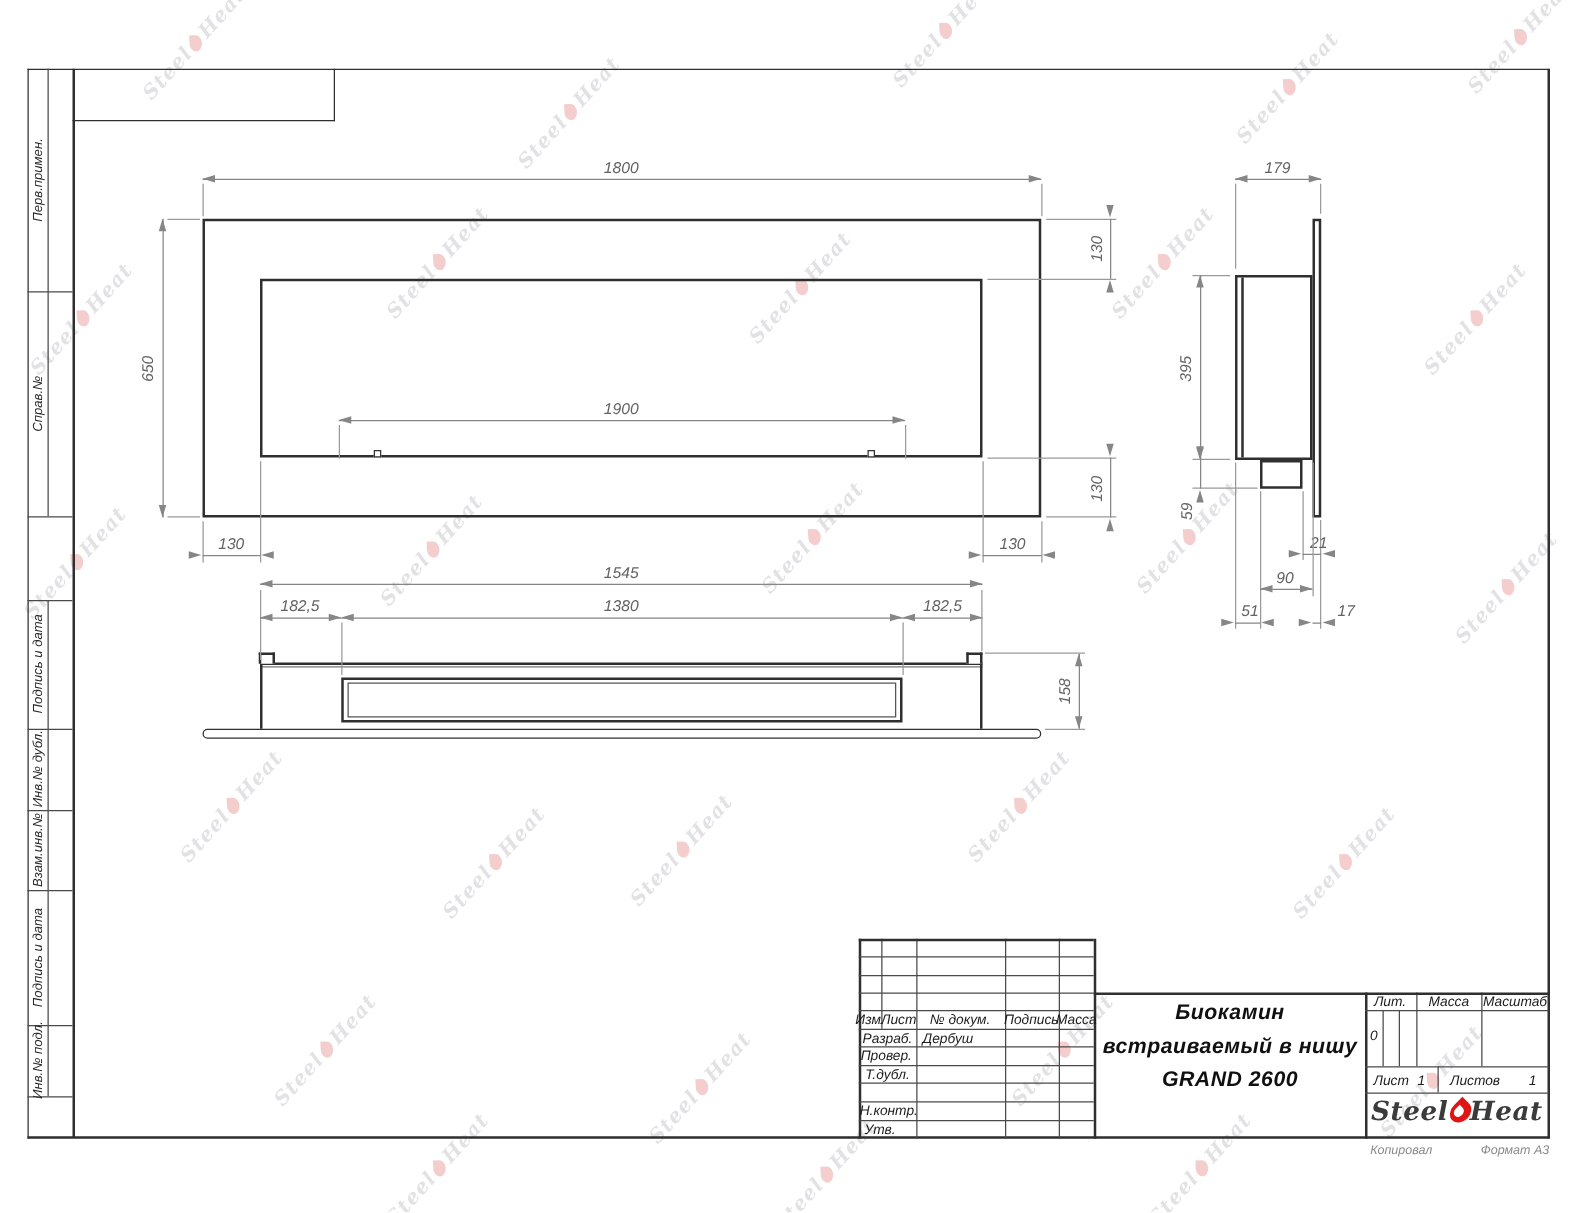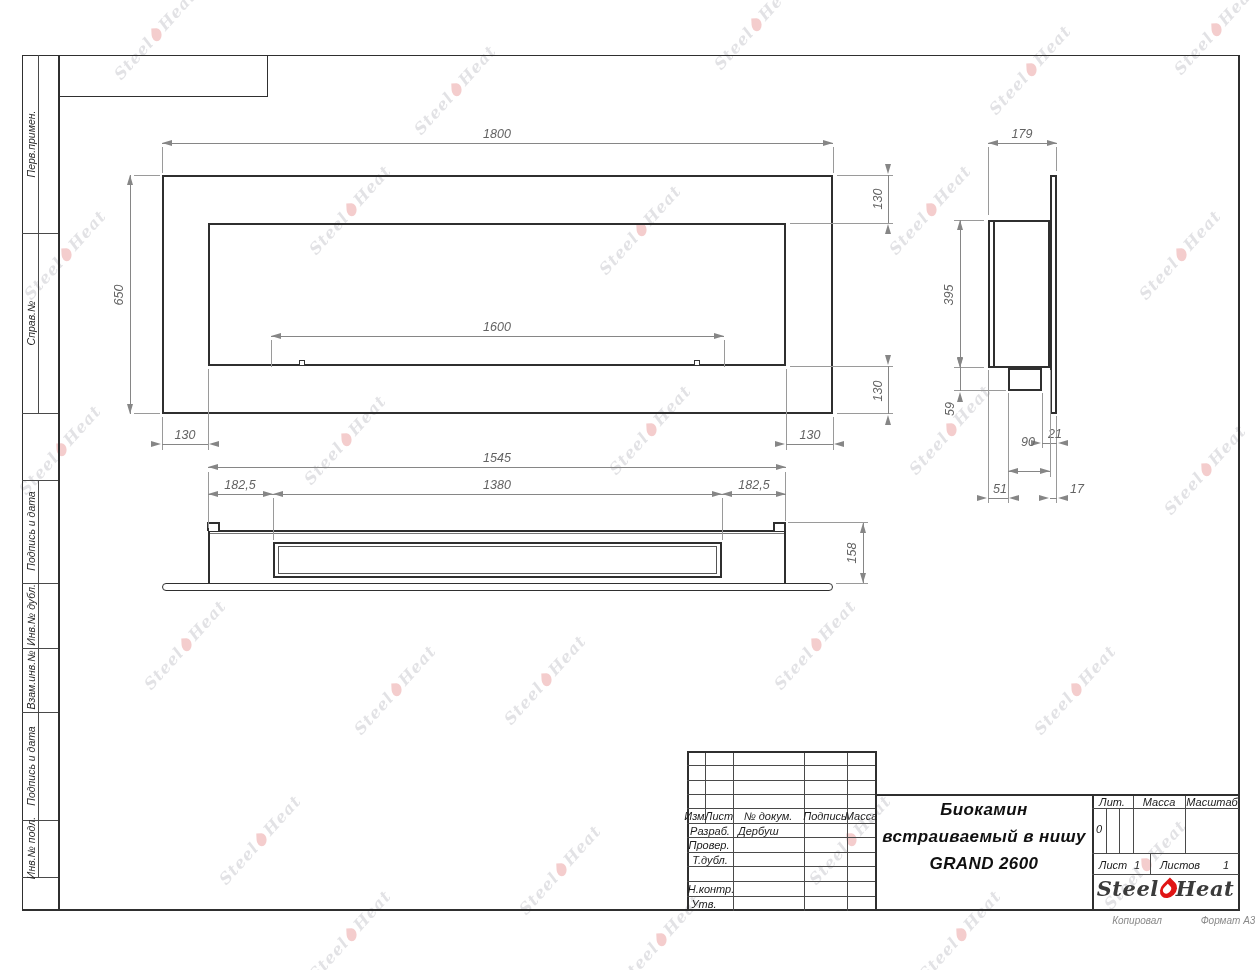--- a/index.html
+++ b/index.html
@@ -24,21 +24,21 @@
   .dimv:after{bottom:0;border-top:10px solid #868686;}
   .dimv.out:before{top:-11px;border-bottom:none;border-top:10px solid #868686;}
   .dimv.out:after{bottom:-11px;border-top:none;border-bottom:10px solid #868686;}
   .dlab{position:absolute;font:italic 12.5px "Liberation Sans",sans-serif;color:#636363;
         transform:translateX(-50%);white-space:nowrap;line-height:1;}
   .dlab.v{transform:translate(-50%,-50%) rotate(-90deg);}
   .dlab.r{transform:none;}
   .tt{position:absolute;font:italic 11px "Liberation Sans",sans-serif;color:#1c1c1c;
       line-height:1;white-space:nowrap;transform:translateX(-50%);}
   .tt.l{transform:none;font-style:italic;}
-  .tt.sm{font-size:10px;color:#8a8a8a;margin-left:16px;}
+  .tt.sm{font-size:10px;color:#8a8a8a;}
   .vlab{position:absolute;font:italic 10.5px "Liberation Sans",sans-serif;color:#2a2a2a;
         transform:translate(-50%,-50%) rotate(-90deg);white-space:nowrap;line-height:1;}
   .title-main{position:absolute;font:italic bold 17px "Liberation Sans",sans-serif;color:#101010;
         transform:translateX(-50%);white-space:nowrap;letter-spacing:.4px;line-height:1;}
   .logo{position:absolute;left:1092px;top:876px;width:147px;height:33px;text-align:center;
         font:italic bold 21px "DejaVu Serif",serif;color:#3b3b3b;letter-spacing:.5px;}
   .logo .flame{display:inline-block;width:15px;height:19px;background:#e01515;
         border-radius:0 50% 50% 50%;transform:rotate(45deg);margin:0 0 0 2px;
         vertical-align:-3px;position:relative;}
   .logo .flame:after{content:"";position:absolute;left:3px;top:6px;width:7px;height:9px;
@@ -131,21 +131,21 @@
     <div class="dlab" style="left:497px;top:128px">1800</div>
 
     <div class="ext" style="left:134px;top:175px;width:26px;height:1px"></div>
     <div class="ext" style="left:134px;top:413px;width:26px;height:1px"></div>
     <div class="dimv" style="left:130px;top:175px;height:239px"></div>
     <div class="dlab v" style="left:119px;top:295px">650</div>
 
     <div class="ext" style="left:271px;top:340px;width:1px;height:27px"></div>
     <div class="ext" style="left:724px;top:340px;width:1px;height:27px"></div>
     <div class="dimh" style="left:271px;top:336px;width:453px"></div>
-    <div class="dlab" style="left:497px;top:321px">1600</div>
+    <div class="dlab" style="left:497px;top:321px">1900</div>
 
     <div class="ext" style="left:162px;top:417px;width:1px;height:33px"></div>
     <div class="ext" style="left:208px;top:369px;width:1px;height:81px"></div>
     <div class="dimh out" style="left:162px;top:444px;width:46px"></div>
     <div class="dlab" style="left:185px;top:429px">130</div>
 
     <div class="ext" style="left:786px;top:369px;width:1px;height:81px"></div>
     <div class="ext" style="left:833px;top:417px;width:1px;height:33px"></div>
     <div class="dimh out" style="left:786px;top:444px;width:47px"></div>
     <div class="dlab" style="left:810px;top:429px">130</div>
@@ -182,21 +182,21 @@
     <div class="dlab v" style="left:950px;top:409px">59</div>
 
     <div class="ext" style="left:1042px;top:393px;width:1px;height:55px"></div>
     <div class="ext" style="left:1056px;top:416px;width:1px;height:87px"></div>
     <div class="dimh out" style="left:1042px;top:443px;width:15px"></div>
     <div class="dlab" style="left:1055px;top:428px">21</div>
 
     <div class="ext" style="left:1008px;top:393px;width:1px;height:110px"></div>
     <div class="ext" style="left:1050px;top:370px;width:1px;height:107px"></div>
     <div class="dimh" style="left:1008px;top:471px;width:42px"></div>
-    <div class="dlab" style="left:1028px;top:436px">90</div>
+    <div class="dlab" style="left:1028px;top:456px">90</div>
 
     <div class="ext" style="left:988px;top:370px;width:1px;height:133px"></div>
     <div class="dimh out" style="left:988px;top:498px;width:20px"></div>
     <div class="dlab" style="left:1000px;top:483px">51</div>
 
     <div class="dimh out" style="left:1050px;top:498px;width:7px"></div>
     <div class="dlab r" style="left:1070px;top:483px">17</div>
   </div>
 
   <div>

